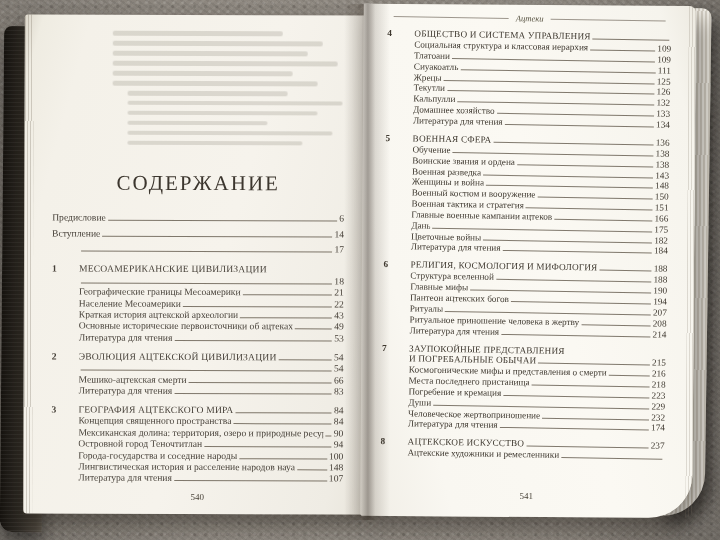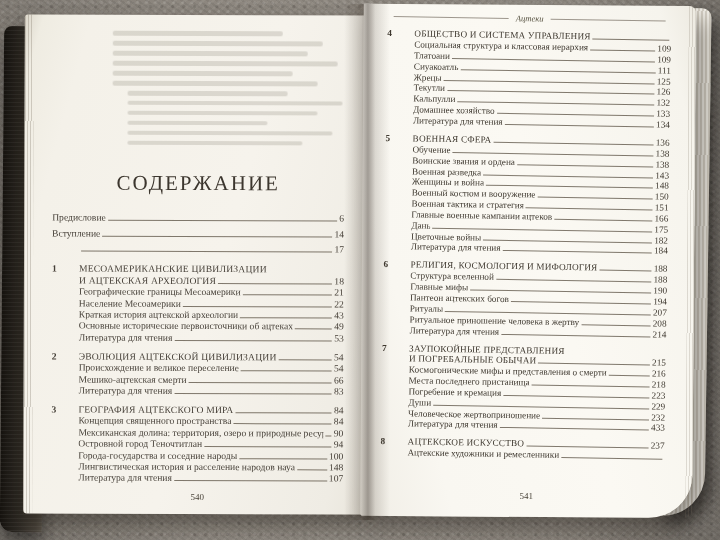--- a/index.html
+++ b/index.html
@@ -127,21 +127,20 @@
         <div class="chapter">
           <div class="row head">
             <span class="num">1</span>
             <span class="rb">
               <span class="lbl">МЕСОАМЕРИКАНСКИЕ ЦИВИЛИЗАЦИИ</span>
             </span>
           </div>
           <div class="row head">
             <span class="num"></span>
             <span class="rb">
-              <span class="lbl">И АЦТЕКСКАЯ АРХЕОЛОГИЯ</span>
               <span class="leader"></span>
               <span class="pg">18</span>
             </span>
           </div>
           <div class="row">
             <span class="num"></span>
             <span class="rb">
               <span class="lbl">Географические границы Месоамерики</span>
               <span class="leader"></span>
               <span class="pg">21</span>
@@ -185,21 +184,20 @@
             <span class="num">2</span>
             <span class="rb">
               <span class="lbl">ЭВОЛЮЦИЯ АЦТЕКСКОЙ ЦИВИЛИЗАЦИИ</span>
               <span class="leader"></span>
               <span class="pg">54</span>
             </span>
           </div>
           <div class="row">
             <span class="num"></span>
             <span class="rb">
-              <span class="lbl">Происхождение и великое переселение</span>
               <span class="leader"></span>
               <span class="pg">54</span>
             </span>
           </div>
           <div class="row">
             <span class="num"></span>
             <span class="rb">
               <span class="lbl">Мешико-ацтекская смерти</span>
               <span class="leader"></span>
               <span class="pg">66</span>
@@ -556,21 +554,21 @@
               <span class="lbl">Человеческое жертвоприношение</span>
               <span class="leader"></span>
               <span class="pg">232</span>
             </span>
           </div>
           <div class="row">
             <span class="num"></span>
             <span class="rb">
               <span class="lbl">Литература для чтения</span>
               <span class="leader"></span>
-              <span class="pg">433</span>
+              <span class="pg">174</span>
             </span>
           </div>
         </div>
         <div class="chapter">
           <div class="row head">
             <span class="num">8</span>
             <span class="rb">
               <span class="lbl">АЦТЕКСКОЕ ИСКУССТВО</span>
               <span class="leader"></span>
               <span class="pg">237</span>

